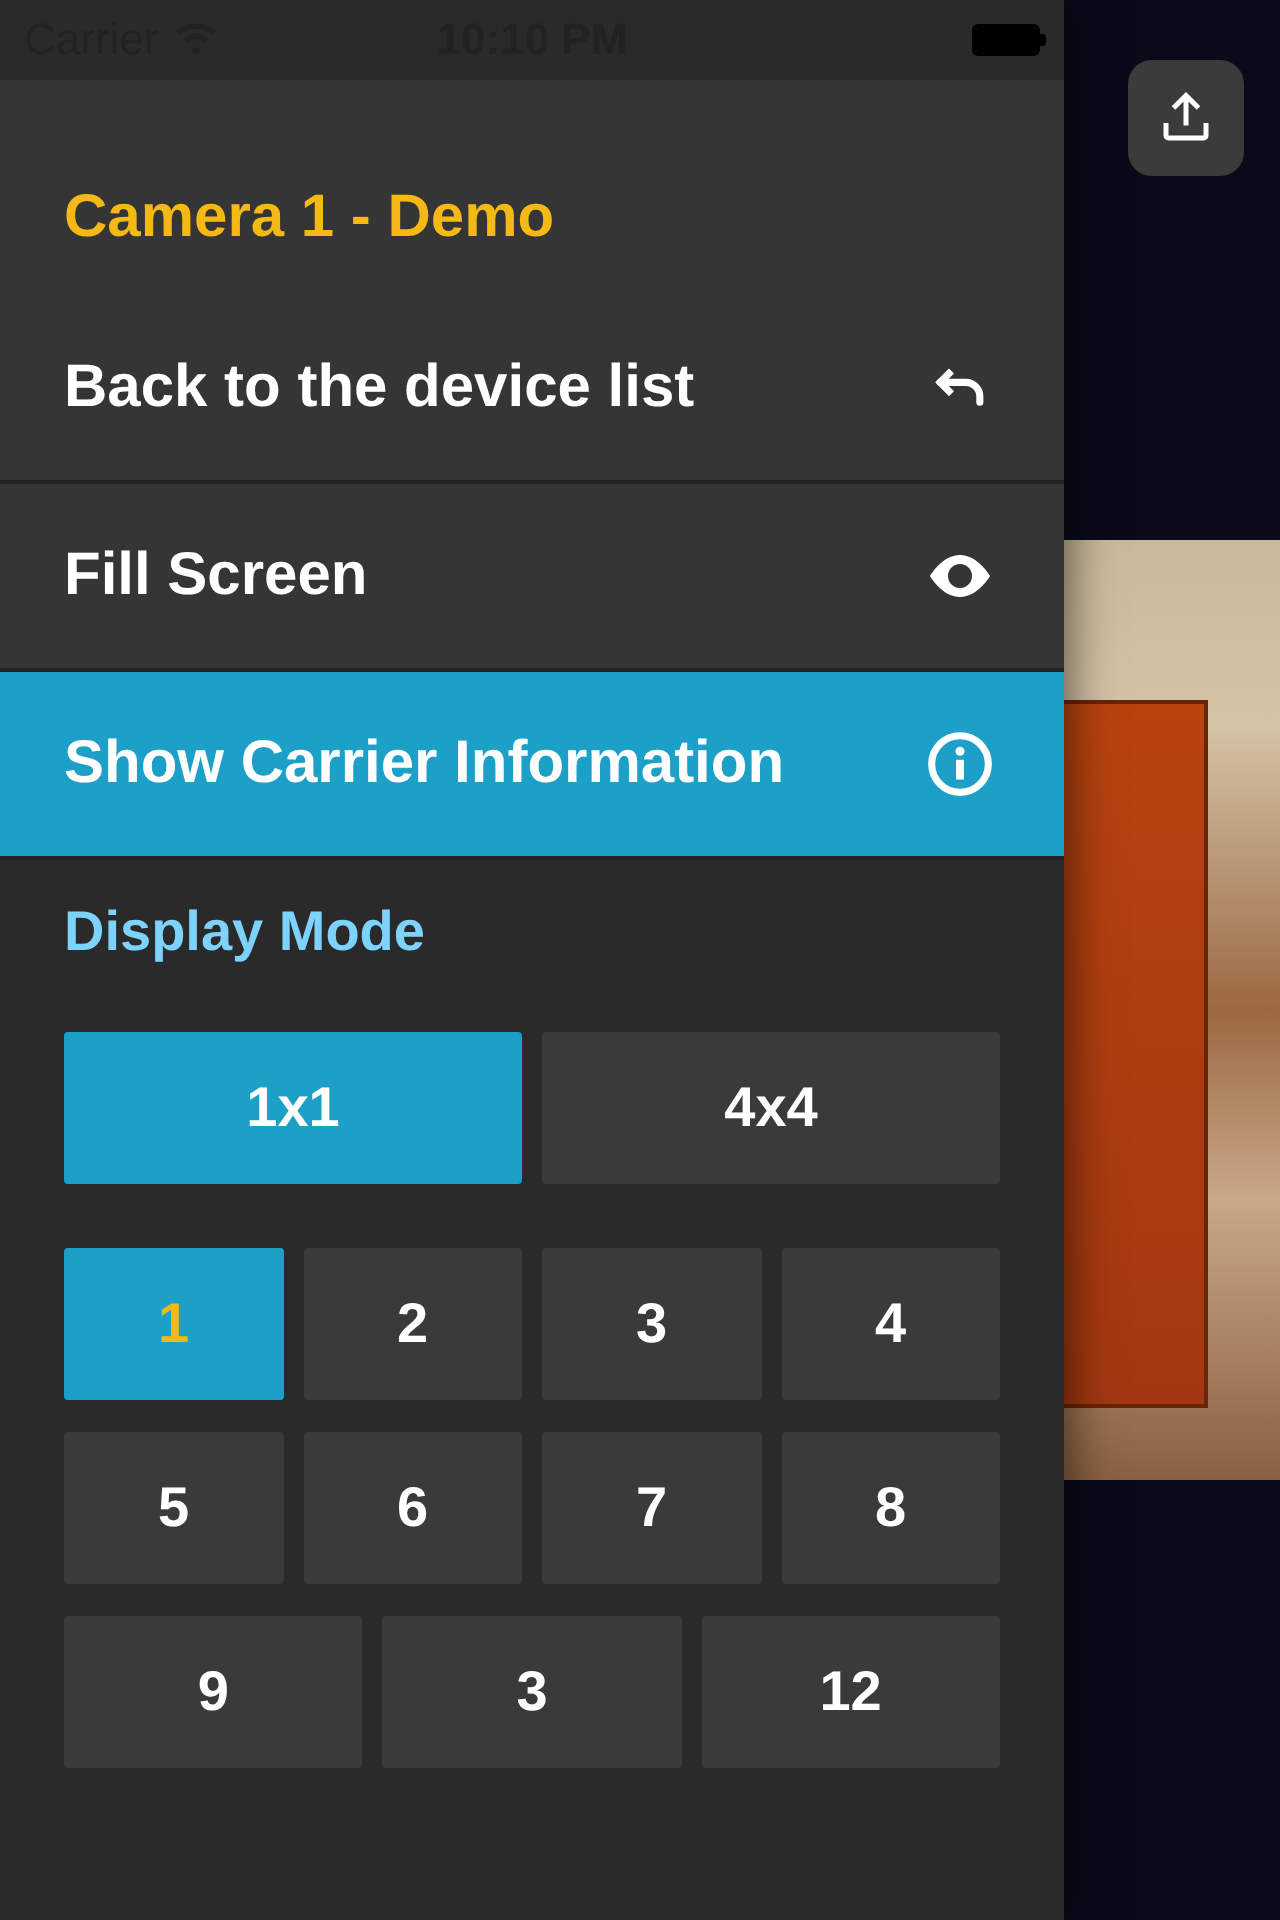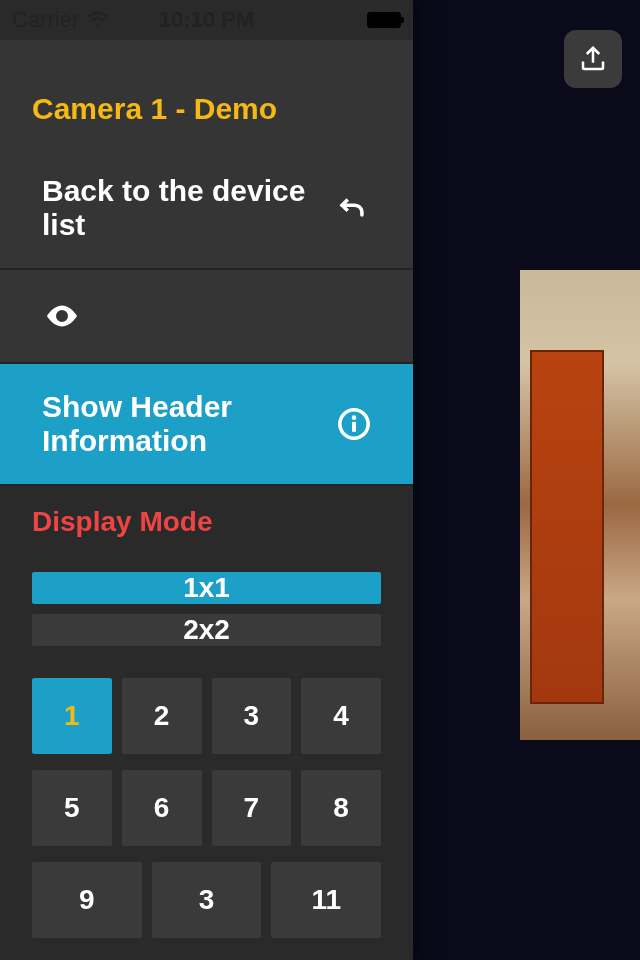--- a/index.html
+++ b/index.html
@@ -70,67 +70,67 @@
       background: #3b3b3b;
       border-radius: 12px;
       display: flex; align-items: center; justify-content: center;
       z-index: 15;
       color: #fff;
     }
 
     .side-menu {
       position: absolute;
       top: 0; left: 0;
-      width: 413px;
+      width: 532px;
       height: 960px;
       background: #2a2a2a;
       z-index: 10;
       display: flex;
       flex-direction: column;
       box-shadow: 4px 0 20px rgba(0,0,0,0.5);
     }
     .menu-title {
       padding: 52px 32px 22px;
       font-size: 30px;
       font-weight: 700;
       color: #f5b915;
       background: #353535;
     }
     .menu-item {
-      padding: 26px 42px;
+      padding: 26px 32px;
       display: flex;
       align-items: center;
       justify-content: space-between;
       font-size: 30px;
       font-weight: 700;
       color: #fff;
       background: #353535;
       border-bottom: 2px solid #222;
     }
     .menu-item.active {
       background: #1ca0c8;
     }
     .menu-item .icon-wrap {
       width: 40px; height: 40px;
       display: flex; align-items: center; justify-content: center;
     }
     .section-header {
       padding: 20px 32px 14px;
       font-size: 28px;
       font-weight: 700;
-      color: #ef4444;
+      color: #7dd3fc;
       background: #2a2a2a;
     }
     .grid-row {
       display: flex;
       gap: 10px;
       padding: 8px 32px;
       background: #2a2a2a;
     }
-    .grid-row.first { padding-top: 20px; padding-bottom: 24px; flex-direction: column; }
+    .grid-row.first { padding-top: 20px; padding-bottom: 24px; }
     .grid-cell {
       flex: 1;
       height: 76px;
       background: #3a3a3a;
       display: flex;
       align-items: center;
       justify-content: center;
       font-size: 28px;
       font-weight: 700;
       color: #fff;
@@ -177,60 +177,61 @@
     <span>Back to the device list</span>
     <span class="icon-wrap">
       <svg width="34" height="34" viewBox="0 0 24 24" fill="none" stroke="#fff" stroke-width="2.5">
         <path d="M9 14l-4-4 4-4"></path>
         <path d="M5 10h9a5 5 0 015 5v2" stroke-linecap="round"></path>
       </svg>
     </span>
   </div>
 
   <div class="menu-item">
+    <span>Fill Screen</span>
     <span class="icon-wrap">
       <svg width="36" height="36" viewBox="0 0 24 24" fill="#fff">
         <path d="M12 5C6 5 2 12 2 12s4 7 10 7 10-7 10-7-4-7-10-7zm0 11a4 4 0 110-8 4 4 0 010 8z"></path>
         <circle cx="12" cy="12" r="2" fill="#353535"></circle>
       </svg>
     </span>
   </div>
 
   <div class="menu-item active">
-    <span>Show Header Information</span>
+    <span>Show Carrier Information</span>
     <span class="icon-wrap">
       <svg width="34" height="34" viewBox="0 0 24 24" fill="none">
         <circle cx="12" cy="12" r="10" stroke="#fff" stroke-width="2.5" fill="none"></circle>
         <circle cx="12" cy="7.5" r="1.6" fill="#fff"></circle>
         <rect x="10.6" y="10.5" width="2.8" height="7" fill="#fff"></rect>
       </svg>
     </span>
   </div>
 
   <div class="section-header">Display Mode</div>
 
   <div class="grid-row first" id="display-mode-grid">
       <div class="grid-cell selected">1x1</div>
-      <div class="grid-cell">2x2</div>
+      <div class="grid-cell">4x4</div>
     </div>
 
 
   <div id="camera-grid">
       <div class="grid-row">
         <div class="grid-cell selected gold-text">1</div>
         <div class="grid-cell">2</div>
         <div class="grid-cell">3</div>
         <div class="grid-cell">4</div>
       </div>
       <div class="grid-row">
         <div class="grid-cell">5</div>
         <div class="grid-cell">6</div>
         <div class="grid-cell">7</div>
         <div class="grid-cell">8</div>
       </div>
       <div class="grid-row">
         <div class="grid-cell">9</div>
         <div class="grid-cell">3</div>
-        <div class="grid-cell">11</div>
+        <div class="grid-cell">12</div>
       </div>
     </div>
 
 </div>
 
 </body></html>

